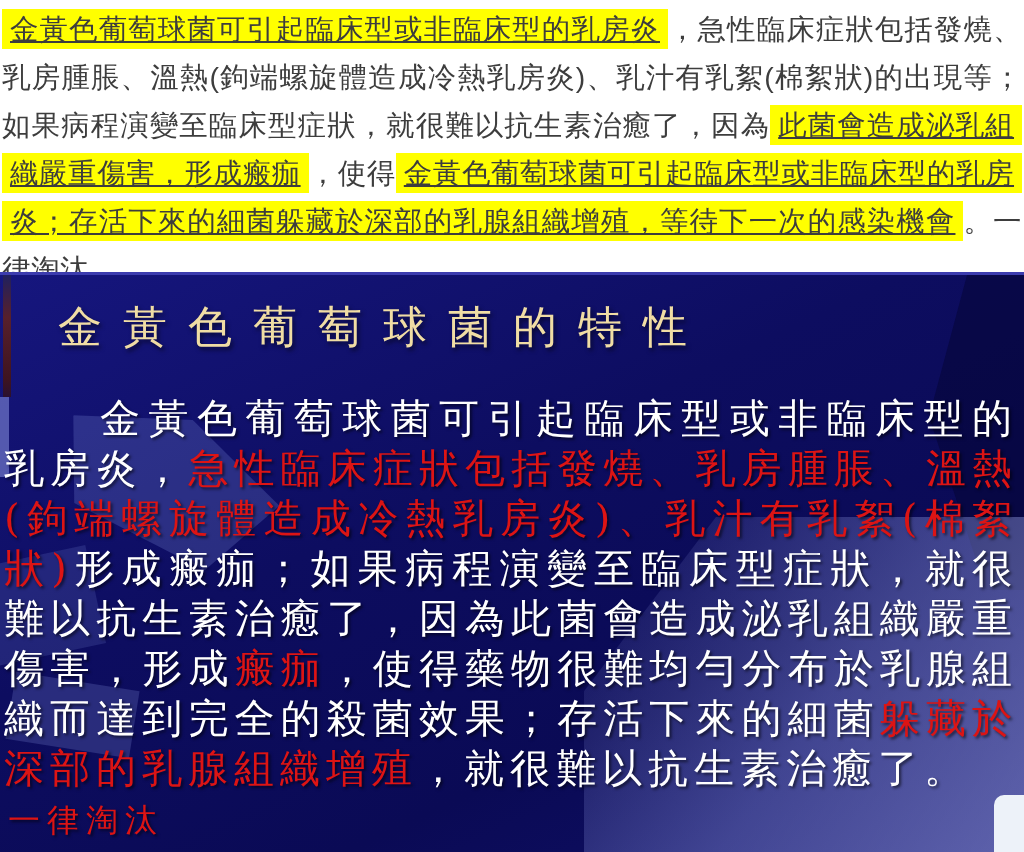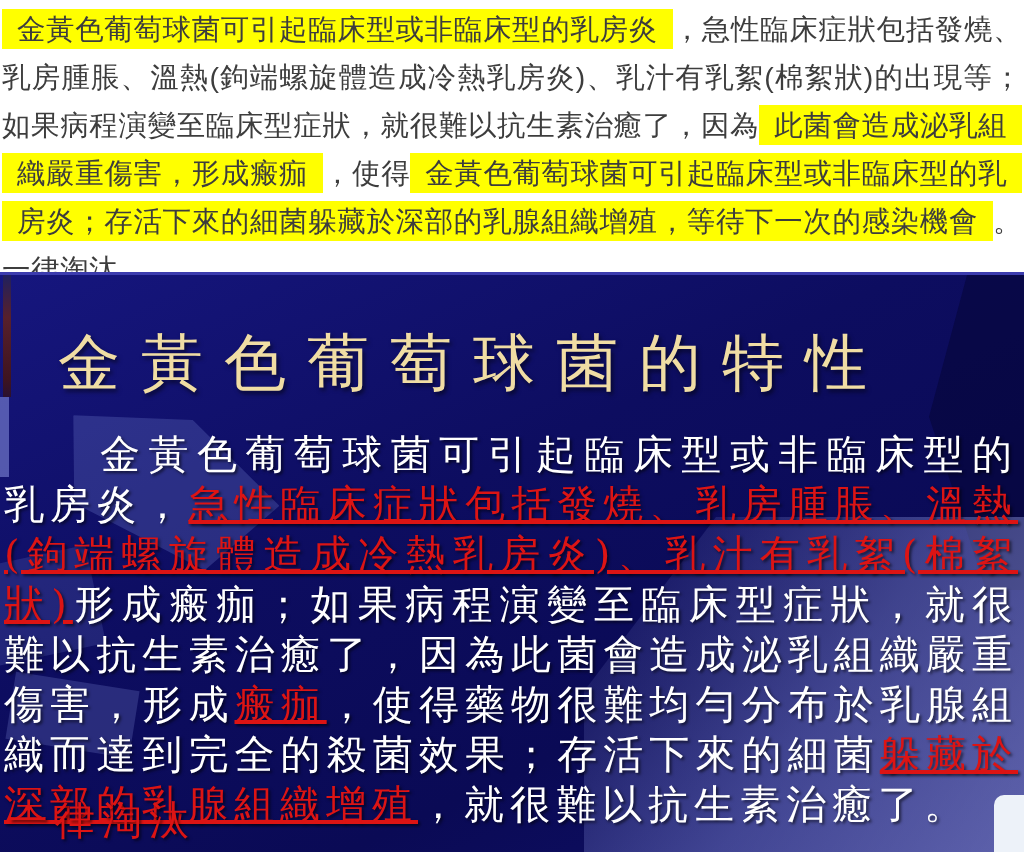--- a/index.html
+++ b/index.html
@@ -18,22 +18,22 @@
   }
 
   
   .top-paragraph{
     margin:0;padding:5px 2px 0 2px;width:1024px;
     font-size:28.5px;line-height:48px;letter-spacing:.5px;
     color:var(--top-text);text-align:justify;
   }
   .top-paragraph .hl{
     background:var(--hl);
-    padding:4px 15px;
-    -webkit-box-decoration-break:clone;box-decoration-break:clone;
+    padding:4px 8px;
+    -webkit-box-decoration-break:clone;box-decoration-break:clone;text-decoration:underline;
   }
 
   
   .slide{
     position:absolute;left:0;top:272px;width:1024px;height:580px;
     overflow:hidden;
     background:linear-gradient(155deg,#16167e 0%,#0d0d60 40%,#0a0a55 70%,#101068 100%);
     border-top:3px solid #3c3cae;
     font-family:"DejaVu Serif","Liberation Serif",serif;
   }
@@ -51,40 +51,39 @@
     background:rgba(2,2,40,.40);clip-path:polygon(40% 0,100% 0,100% 100%,60% 100%,0 45%);}
   .maroon-strip{position:absolute;left:3px;top:0;width:8px;height:122px;z-index:2;
     background:linear-gradient(#20205e,#57202c 35%,#3f1420 85%,#2a1030);}
   .left-edge{position:absolute;left:0;top:122px;width:9px;height:80px;z-index:2;
     background:rgba(150,160,235,.5);}
   .corner-box{position:absolute;right:0;bottom:0;width:30px;height:57px;z-index:5;
     background:#edf2f9;border-top-left-radius:10px;}
 
   .slide-title{
     position:relative;z-index:3;
-    padding:30px 0 0 58px;
-    font-size:62px;line-height:76px;letter-spacing:21px;
+    padding:14px 0 0 58px;
+    font-size:44px;line-height:76px;letter-spacing:21px;
     color:var(--cream);
     text-shadow:2px 3px 4px rgba(0,0,0,.55);
     white-space:nowrap;
-    margin-top:20px;
   }
   .slide-body{
     position:relative;z-index:3;
     margin:28px 6px 0 4px;
     font-size:40px;line-height:50px;letter-spacing:6px;
     text-align:justify;text-indent:96px;
     color:var(--slide-white);
     text-shadow:2px 2px 3px rgba(0,0,0,.6);
   }
-  .slide-body .c-red{color:var(--red);text-decoration:underline;}
+  .slide-body .c-red{color:var(--red);}
   .slide-body .c-white{color:var(--slide-white);}
   .slide-footer{
     position:absolute;z-index:3;left:8px;bottom:8px;
-    font-size:40px;line-height:48px;letter-spacing:7px;
+    font-size:32px;line-height:48px;letter-spacing:7px;
     color:var(--red);
     text-shadow:2px 2px 3px rgba(0,0,0,.6);
   }
 </style>
 </head>
 <body>
 
 <p class="top-paragraph"><span class="hl">金黃色葡萄球菌可引起臨床型或非臨床型的乳房炎</span><span>，急性臨床症狀包括發燒、乳房腫脹、溫熱(鉤端螺旋體造成冷熱乳房炎)、乳汁有乳絮(棉絮狀)的出現等；如果病程演變至臨床型症狀，就很難以抗生素治癒了，因為</span><span class="hl">此菌會造成泌乳組織嚴重傷害，形成瘢痂</span><span>，使得</span><span class="hl">金黃色葡萄球菌可引起臨床型或非臨床型的乳房炎；存活下來的細菌躲藏於深部的乳腺組織增殖，等待下一次的感染機會</span><span>。一律淘汰</span></p>
 
 <div class="slide">

